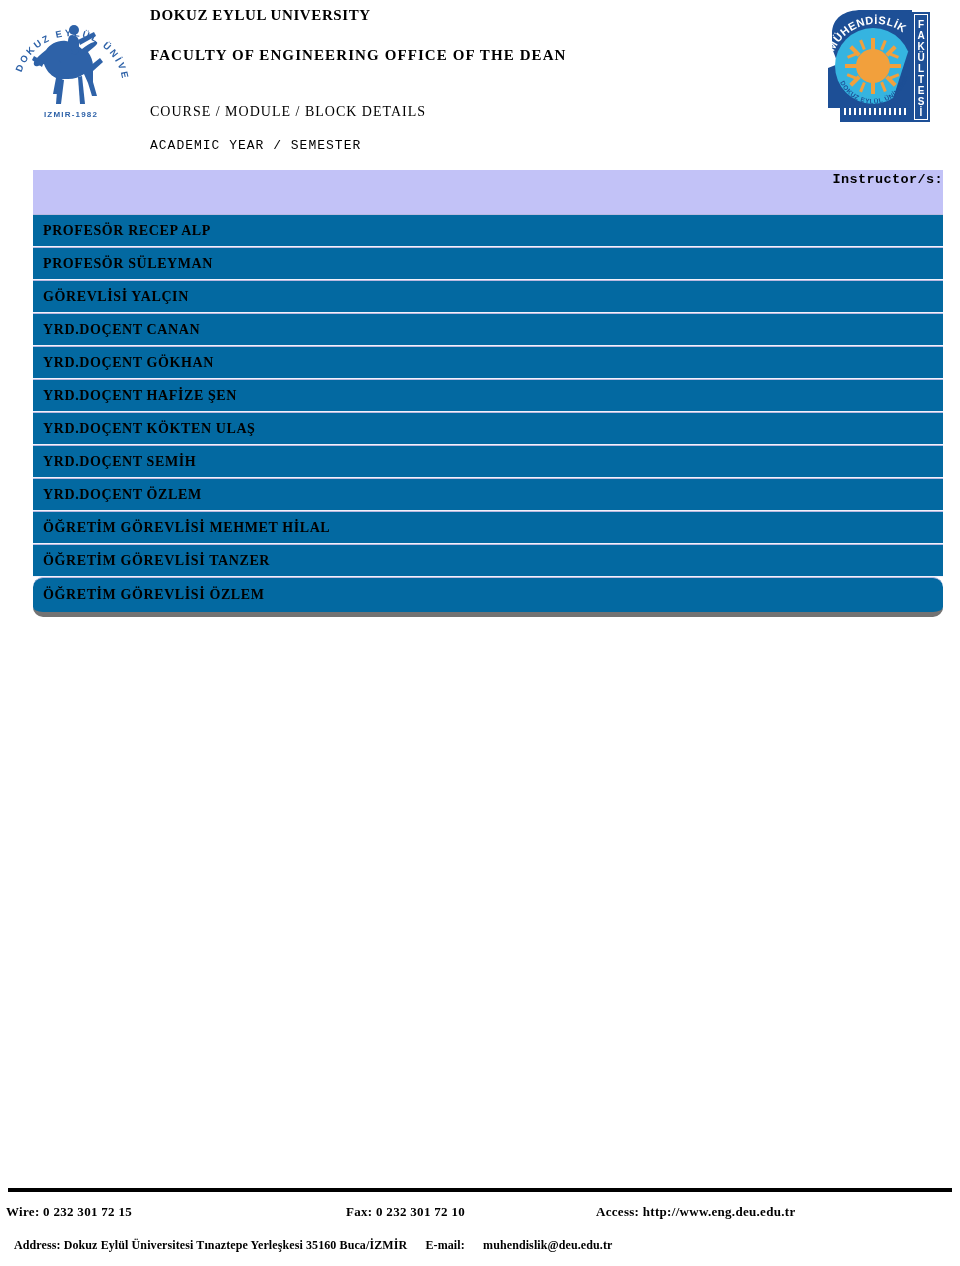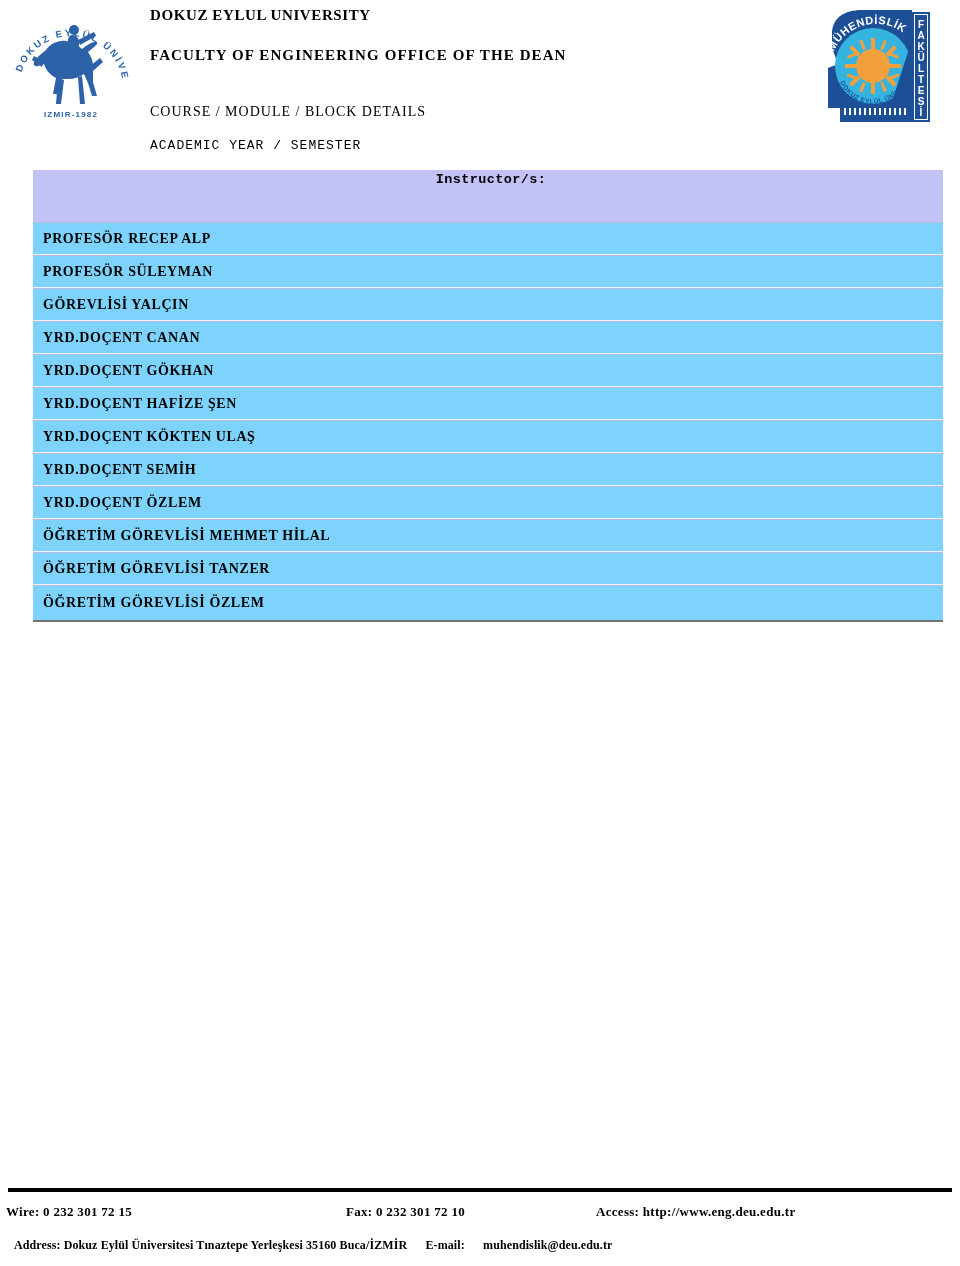--- a/index.html
+++ b/index.html
@@ -90,41 +90,42 @@
   .instructor-table {
     margin-left: 33px;
     width: 910px;
     border-collapse: separate;
     border-spacing: 0;
     font-size: 13px;
   }
   .instructor-table .th-cell {
     background: #c2c2f7;
     height: 38px;
-    padding: 2px 0 12px 6px;
+    padding: 2px 0 4px 6px;
     font-weight: bold;
     font-size: 13.5px;
     letter-spacing: 0.4px;
     vertical-align: top;
     border: none;
-    text-align: center;
+    text-align: right;
   }
   .instructor-table .td-cell {
-    background: #7dd3fc;
+    background: #0369a1;
     height: 31px;
     padding: 0 0 0 10px;
     border-top: 1px solid #b9b9e0;
     border-bottom: 1px solid #f2f2fb;
     vertical-align: middle;
     text-align: left;
     white-space: nowrap;
   }
   .instructor-table tr:last-child .td-cell {
-    border-bottom: 2px solid #737373;
+    border-bottom: 5px solid #737373;
     height: 34px;
+    border-radius: 10px;
   }
   .row-name {
     font-family: "Liberation Serif", "DejaVu Serif", serif;
     font-weight: bold;
     font-size: 14px;
     letter-spacing: 0.6px;
   }
 
   
   .page-footer {

